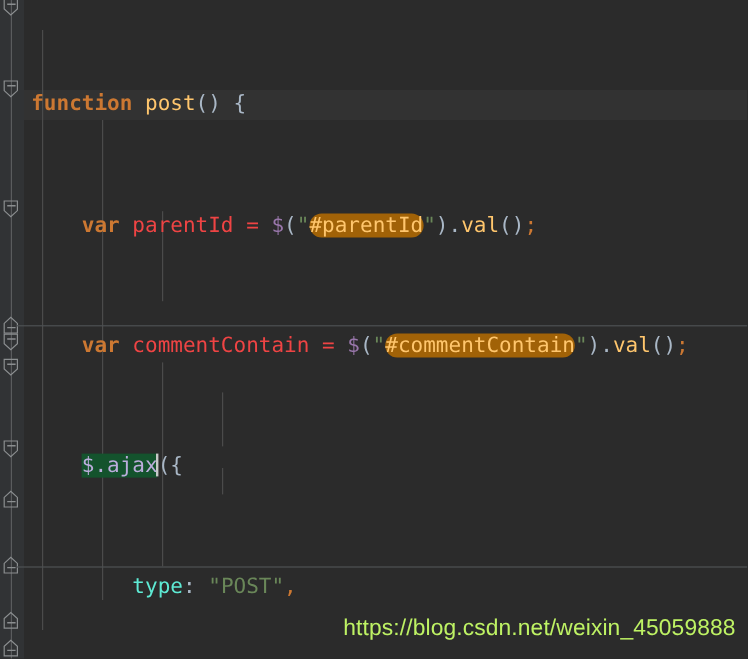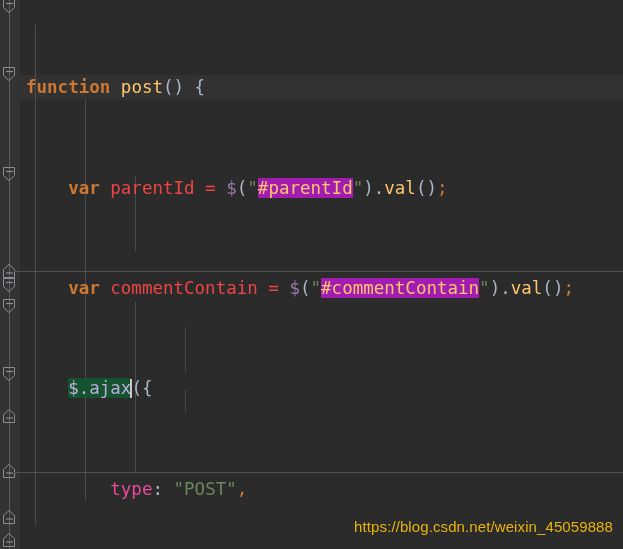--- a/index.html
+++ b/index.html
@@ -102,28 +102,28 @@
     width: 1px;
     background: #4b4b4b;
     z-index: 3;
   }
 
   
   .kw      { color: #cc7832; font-weight: bold; }   
   .fnname  { color: #ffc66d; }                      
   .plain   { color: #ef4444; }
   .str     { color: #6a8759; }
-  .prop    { color: #ec4899; }                      
+  .prop    { color: #5eead4; }                      
   .dollar  { color: #9876aa; }
   .punc    { color: #a9b7c6; }
   .semi    { color: #cc7832; }
   .comma   { color: #cc7832; }
 
   
-  .hl-green  { background: #a21caf; }
+  .hl-green  { background: #a16207; border-radius: 10px; }
   .hl-str    { color: #ffc66d; }
 
   
   .sel {
     background: #14532d;
     color: #bcaddc;
   }
   .caret {
     display: inline-block;
     width: 2px;
@@ -132,22 +132,22 @@
     vertical-align: -4px;
     margin: 0 -1px;
   }
 
   
   .watermark {
     position: absolute;
     right: 10px;
     bottom: 14px;
     font-family: "Liberation Sans", sans-serif;
-    font-size: 15px;
-    color: #eab308;
+    font-size: 19px;
+    color: #bef264;
     letter-spacing: 0.1px;
     z-index: 8;
   }
 </style>
 </head>
 <body>
 
 <div id="editor-root">
 
   <div class="caret-row" style="top:75.3px; left:20px;"></div>

